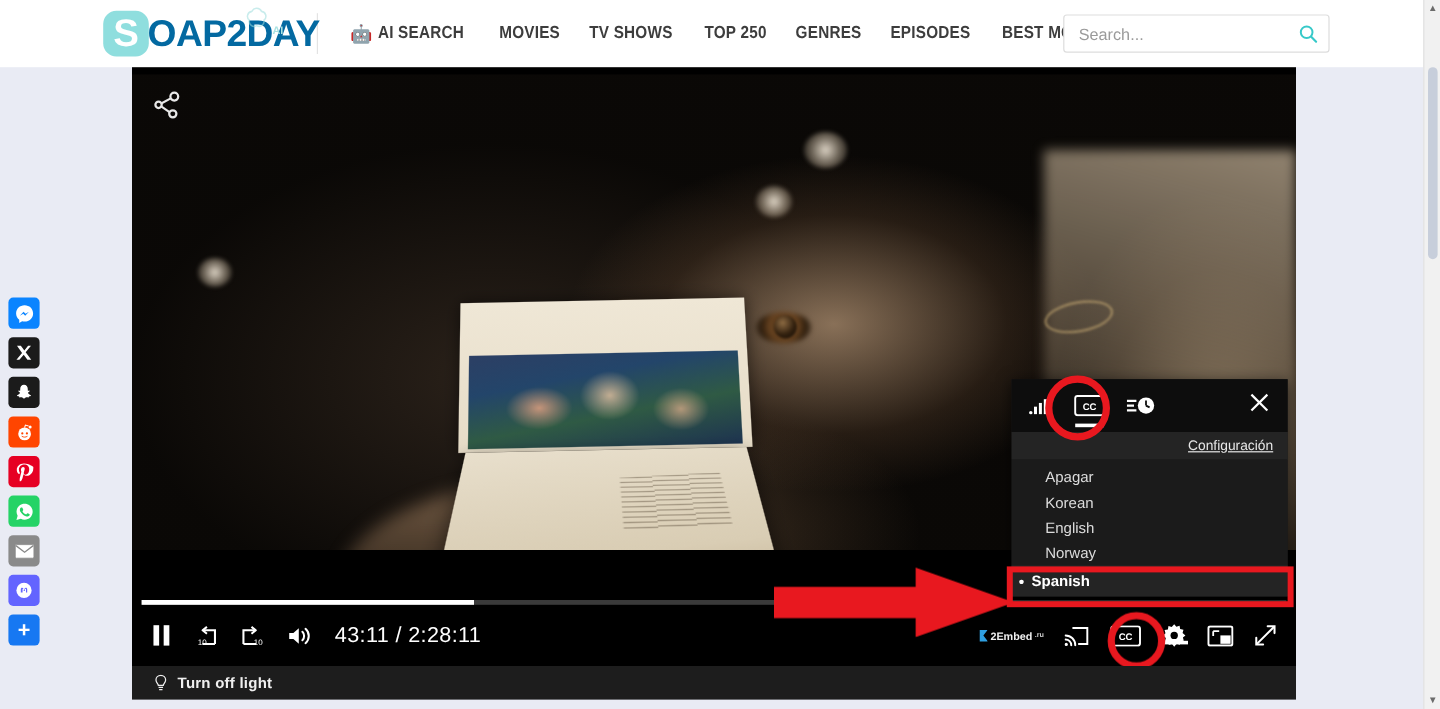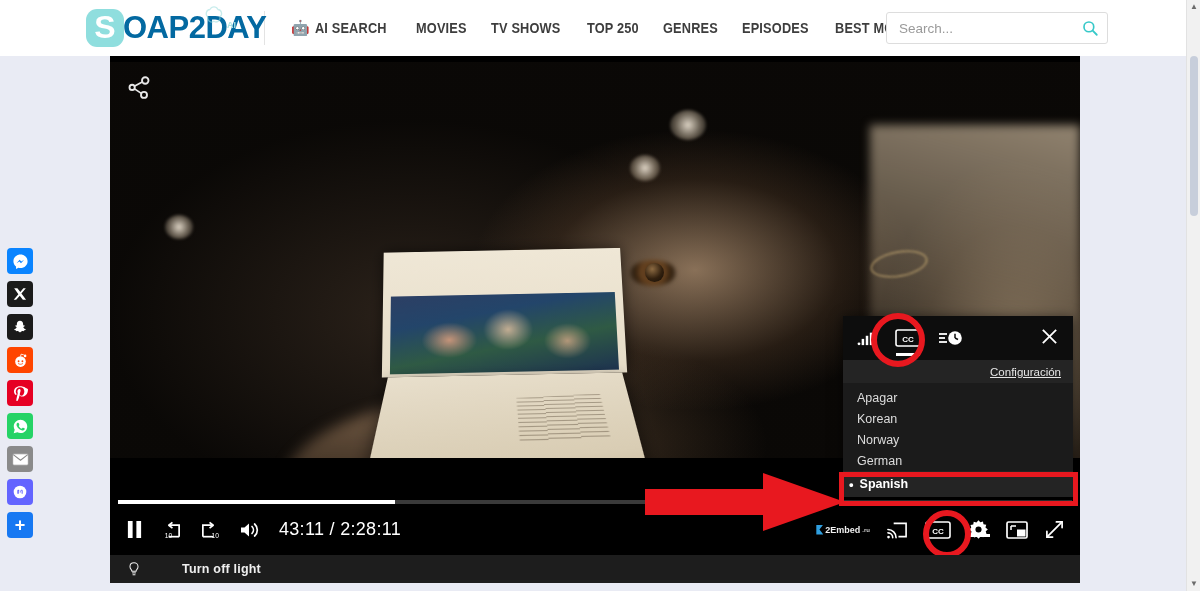--- a/index.html
+++ b/index.html
@@ -236,21 +236,21 @@
   .sub-config {
     height: 23px; display: flex; align-items: center; justify-content: flex-end;
     padding-right: 12px; background: #242424;
   }
   .sub-config span {
     color: #e6e6e6; font-size: 11.5px; text-decoration: underline; cursor: pointer;
   }
   .sub-list { background: #1b1b1b; padding-top: 4px; }
   .sub-item {
     height: 21px; display: flex; align-items: center;
-    padding-left: 14px; color: #dcdcdc; font-size: 12.5px;
+    padding-left: 28px; color: #dcdcdc; font-size: 12.5px;
     cursor: pointer;
   }
   .sub-item.selected {
     background: #242424; color: #ffffff; font-weight: bold;
     height: 26px; padding-left: 6px;
   }
   .sel-dot { margin-right: 6px; font-size: 13px; line-height: 1; }
 
   
   .red-rect-spanish {
@@ -277,21 +277,20 @@
   .light-bar {
     position: absolute; left: 110px; top: 555px;
     width: 970px; height: 28px;
     background: #1d1d1d; display: flex; align-items: center;
     padding-left: 18px; gap: 8px; cursor: pointer;
   }
   .light-bar span.lbl {
     color: #efefef; font-size: 12.5px; font-weight: bold;
     font-family: "Liberation Sans Narrow","Liberation Sans", sans-serif;
     letter-spacing: .2px;
-    margin-left: 34px;
   }
 
   
   .scrollbar {
     position: absolute; right: 0; top: 0; width: 14px; height: 591px;
     background: #f1f1f1; border-left: 1px solid #e2e2e2; z-index: 30;
   }
   .scroll-thumb {
     position: absolute; left: 3px; top: 56px; width: 8px; height: 160px;
     background: #c7cedb; border-radius: 4px; cursor: pointer;
@@ -461,22 +460,22 @@
             <line x1="17" y1="3" x2="3" y2="17" stroke="#fff" stroke-width="1.9"></line>
           </svg>
         </div>
       </div>
       <div class="sub-config">
         <span>Configuración</span>
       </div>
       <div class="sub-list">
         <div class="sub-item">Apagar</div>
         <div class="sub-item">Korean</div>
+        <div class="sub-item">English</div>
         <div class="sub-item">Norway</div>
-        <div class="sub-item">German</div>
         <div class="sub-item selected">
           <span class="sel-dot">•</span>
           <span>Spanish</span>
         </div>
       </div>
     </div>
 
     <div class="controls">
       <div class="progress-track">
         <div class="progress-fill" style="width:29%"></div>

